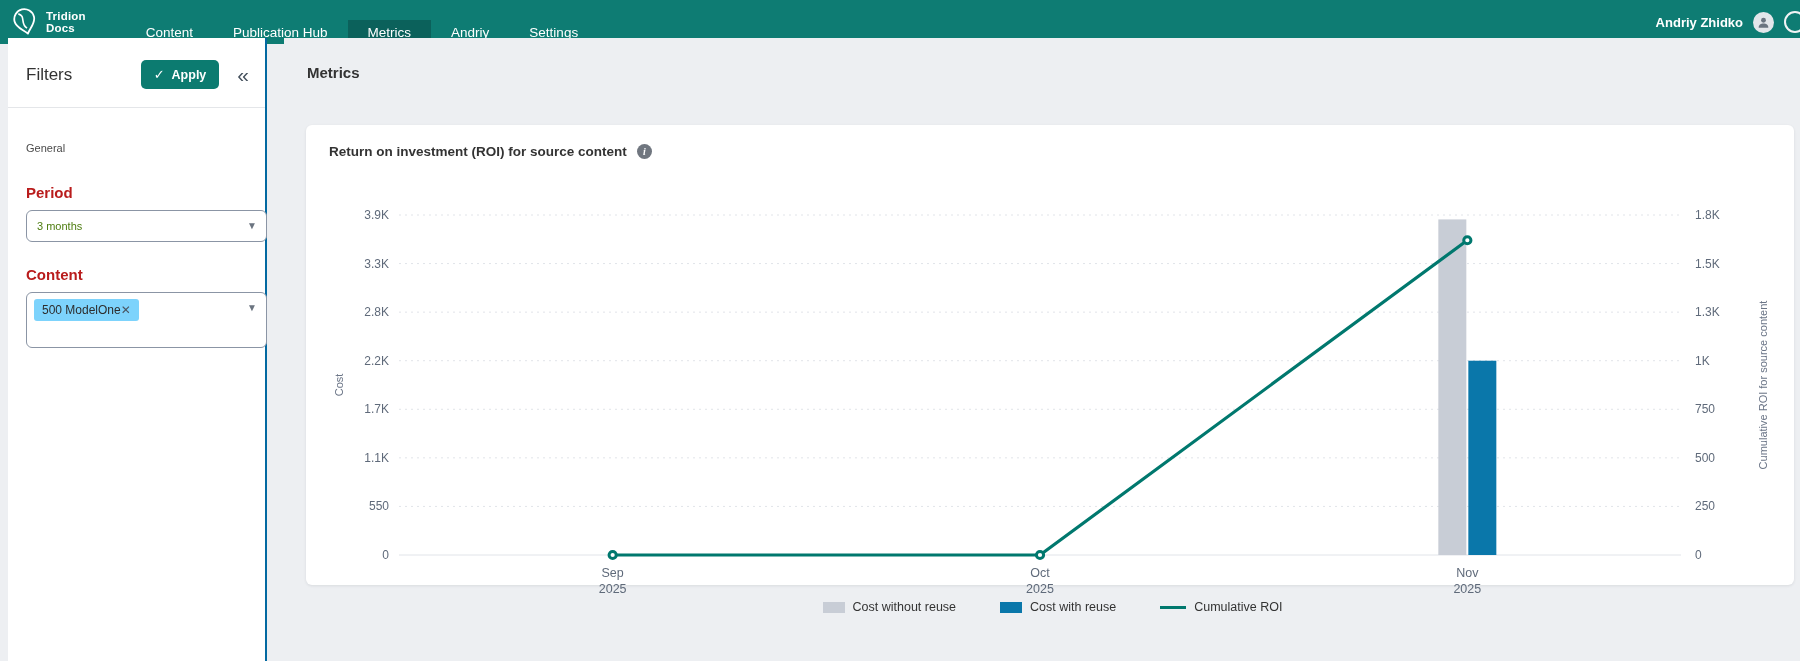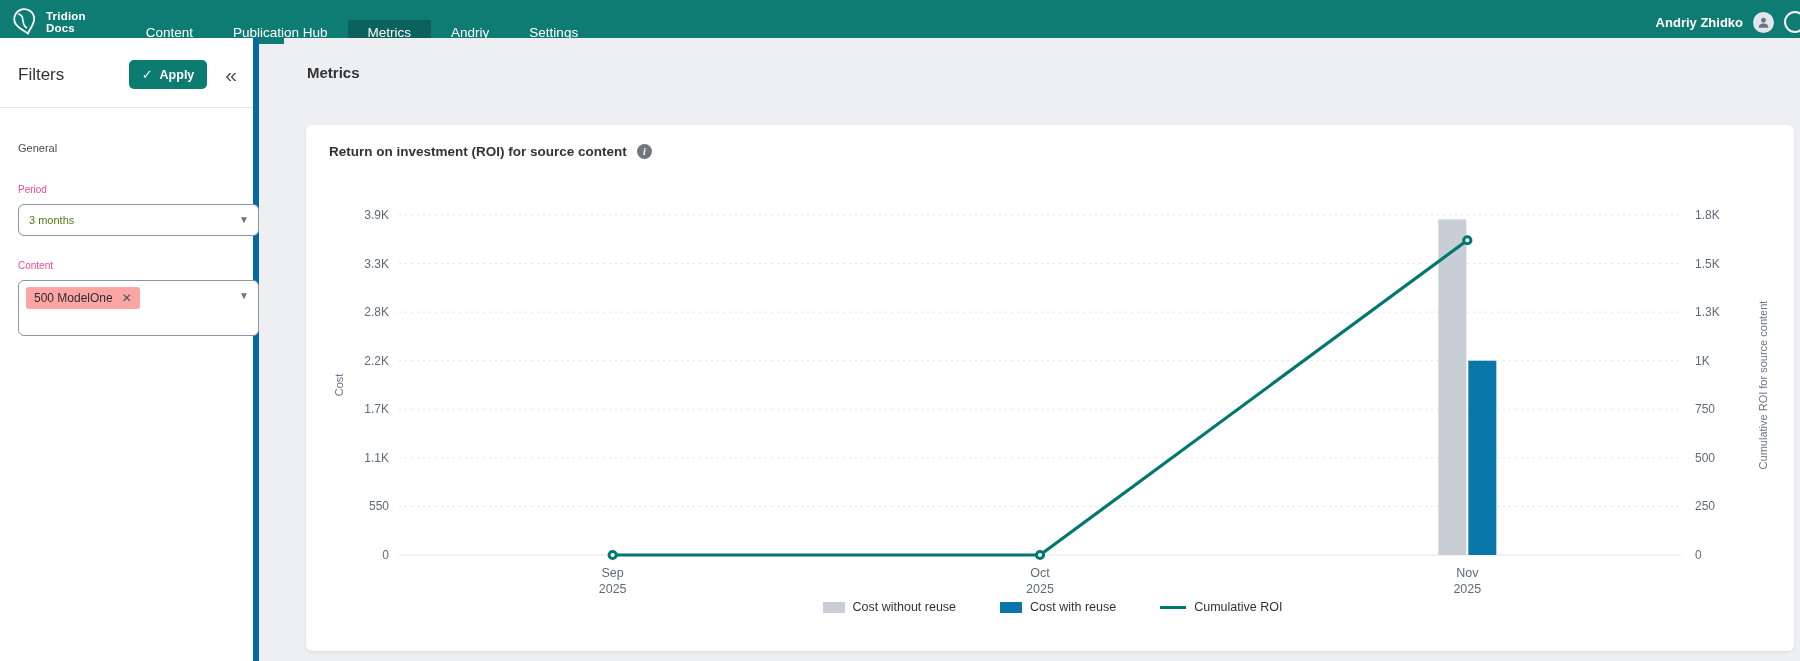--- a/index.html
+++ b/index.html
@@ -16,50 +16,50 @@
     cursor:pointer; white-space:nowrap; }
   .nav-item.active { background:#0b615b; }
   .nav-right { margin-left:auto; display:flex; align-items:center; gap:10px; padding-right:8px; }
   .user-name { font-size:13px; font-weight:600; }
   .avatar { width:21px; height:21px; border-radius:50%; background:#e3e6ea;
     display:flex; align-items:center; justify-content:center; }
   .partial-icon { width:22px; height:22px; border-radius:50%; border:2px solid #f2f4f5;
     margin-right:-14px; flex:0 0 auto; }
 
   
-  .sidebar { position:absolute; left:0; top:38px; width:259px; height:623px;
-    background:#fff; border-right:6px solid #0369a1; }
+  .sidebar { position:absolute; left:8px; top:38px; width:259px; height:623px;
+    background:#fff; border-right:2px solid #0369a1; }
   .filters-row { display:flex; align-items:center; padding:22px 14px 18px 18px; }
   .filters-title { font-size:17px; color:#333; flex:1; }
   .apply-btn { background:#0c7b70; color:#fff; border:none; border-radius:5px;
     height:29px; padding:0 13px; font-size:12.5px; font-weight:600; display:flex;
     align-items:center; gap:7px; cursor:pointer; font-family:inherit; }
   .apply-check { font-size:13px; font-weight:700; }
   .collapse-btn { background:none; border:none; color:#46525e; font-size:21px;
     margin-left:16px; cursor:pointer; line-height:1; padding:0 2px; font-family:inherit; }
   .sidebar-divider { border:none; border-top:1px solid #e4e6e9; }
   .sidebar-body { padding:34px 24px 0 18px; }
   .section-title { font-size:11px; color:#4a4a4a; margin-bottom:30px; }
-  .field-label { font-size:10px; font-weight:400; color:#ec4899; margin-bottom:9px; }
+  .field-label { font-size:15px; font-weight:700; color:#b91c1c; margin-bottom:9px; }
   .select-box { position:relative; width:241px; border:1px solid #8b95a5; border-radius:6px;
     background:#fff; margin-bottom:24px; cursor:pointer; }
   .select-single { height:30px; display:flex; align-items:center; padding:0 28px 0 10px;
     font-size:11px; color:#4d7c0f; }
   .select-multi { min-height:56px; padding:6px 28px 6px 7px; display:flex;
     align-items:flex-start; }
   .caret { position:absolute; right:9px; top:9px; font-size:10px; color:#6b7480; }
-  .chip { background:#fca5a5; border-radius:3px; padding:4px 8px; font-size:12px;
-    color:#2d2d2d; display:flex; align-items:center; gap:9px; }
+  .chip { background:#7dd3fc; border-radius:3px; padding:4px 8px; font-size:12px;
+    color:#2d2d2d; display:flex; align-items:center; }
   .chip-x { cursor:pointer; color:#4a5560; font-size:12px; }
 
   
   .content { position:absolute; left:284px; top:38px; width:1516px; height:623px;
     background:#edeff2; }
   .page-title { font-size:15px; font-weight:600; color:#333; padding:26px 0 0 23px; }
-  .card { position:absolute; left:22px; top:87px; width:1488px; height:526px;
+  .card { position:absolute; left:22px; top:87px; width:1488px; height:460px;
     background:#fff; border-radius:6px; box-shadow:0 1px 3px rgba(40,50,60,.10);
     padding:19px 18px 0 23px; }
   .card-title-row { display:flex; align-items:center; gap:10px; }
   .card-title { font-size:13.5px; font-weight:700; color:#333; }
   .info-icon { width:15px; height:15px; border-radius:50%; background:#70767f; color:#fff;
     font-size:10px; font-weight:700; display:flex; align-items:center; justify-content:center;
     cursor:pointer; font-family:"Liberation Serif",serif; font-style:italic; }
   .chart-wrap { margin-top:6px; }
   .legend { display:flex; justify-content:center; align-items:center; gap:44px; margin-top:3px; }
   .legend-item { display:flex; align-items:center; gap:8px; font-size:12.5px; color:#333;

